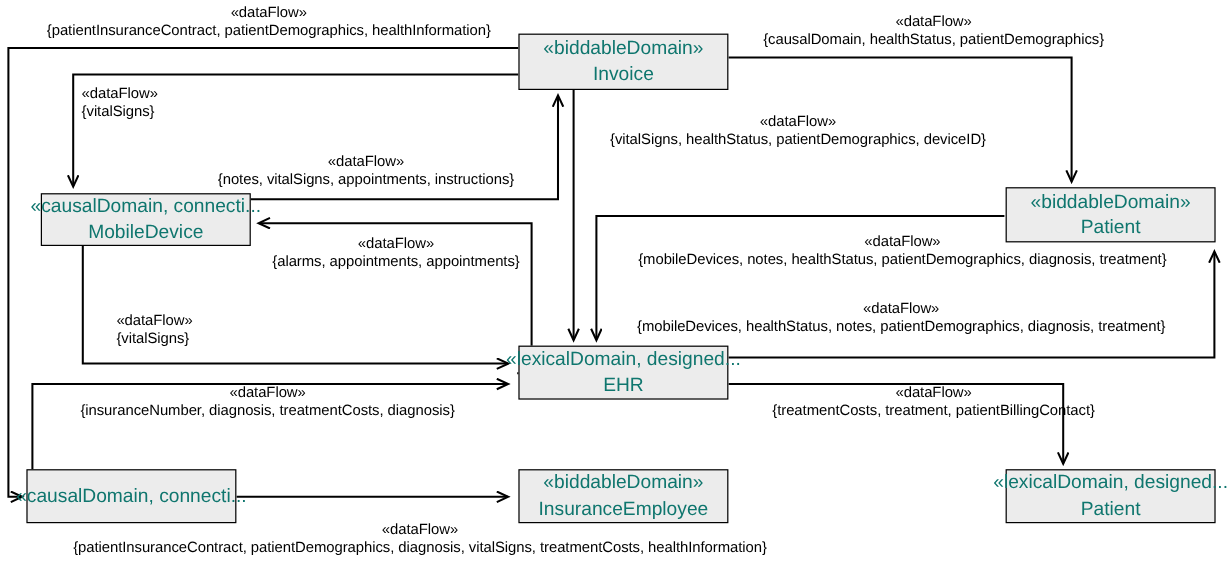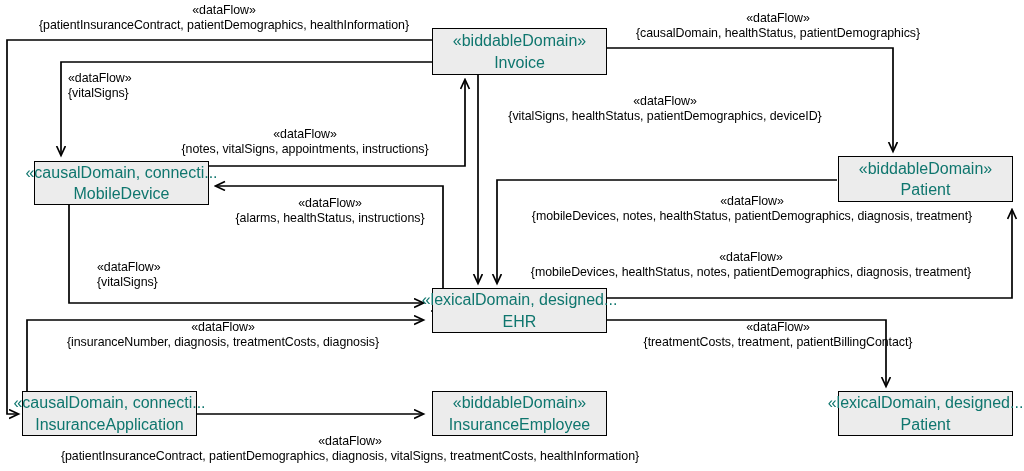--- a/index.html
+++ b/index.html
@@ -112,21 +112,20 @@
     <div class="dname">Patient</div>
   </div>
 
   <div class="domain-box" style="left:432px; top:288px; width:175px; height:45px;">
     <div class="stereo">«lexicalDomain, designed...</div>
     <div class="dname">EHR</div>
   </div>
 
   <div class="domain-box" style="left:22px; top:391px; width:175px; height:45px;">
     <div class="stereo">«causalDomain, connecti...</div>
-    <div class="dname">InsuranceApplication</div>
   </div>
 
   <div class="domain-box" style="left:432px; top:391px; width:175px; height:45px;">
     <div class="stereo">«biddableDomain»</div>
     <div class="dname">InsuranceEmployee</div>
   </div>
 
   <div class="domain-box" style="left:838px; top:391px; width:175px; height:45px;">
     <div class="stereo">«lexicalDomain, designed...</div>
     <div class="dname">Patient</div>
@@ -152,21 +151,21 @@
     <span class="phen">{causalDomain, healthStatus, patientDemographics}</span>
   </div>
 
   <div class="flow-label" style="left:486px; top:94px; width:358px;">
     <span class="stereo">«dataFlow»</span>
     <span class="phen">{vitalSigns, healthStatus, patientDemographics, deviceID}</span>
   </div>
 
   <div class="flow-label" style="left:216px; top:196px; width:228px;">
     <span class="stereo">«dataFlow»</span>
-    <span class="phen">{alarms, healthStatus, instructions}</span>
+    <span class="phen">{alarms, appointments, appointments}</span>
   </div>
 
   <div class="flow-label" style="left:505px; top:194px; width:494px;">
     <span class="stereo">«dataFlow»</span>
     <span class="phen">{mobileDevices, notes, healthStatus, patientDemographics, diagnosis, treatment}</span>
   </div>
 
   <div class="flow-label" style="left:501px; top:250px; width:500px;">
     <span class="stereo">«dataFlow»</span>
     <span class="phen">{mobileDevices, healthStatus, notes, patientDemographics, diagnosis, treatment}</span>

